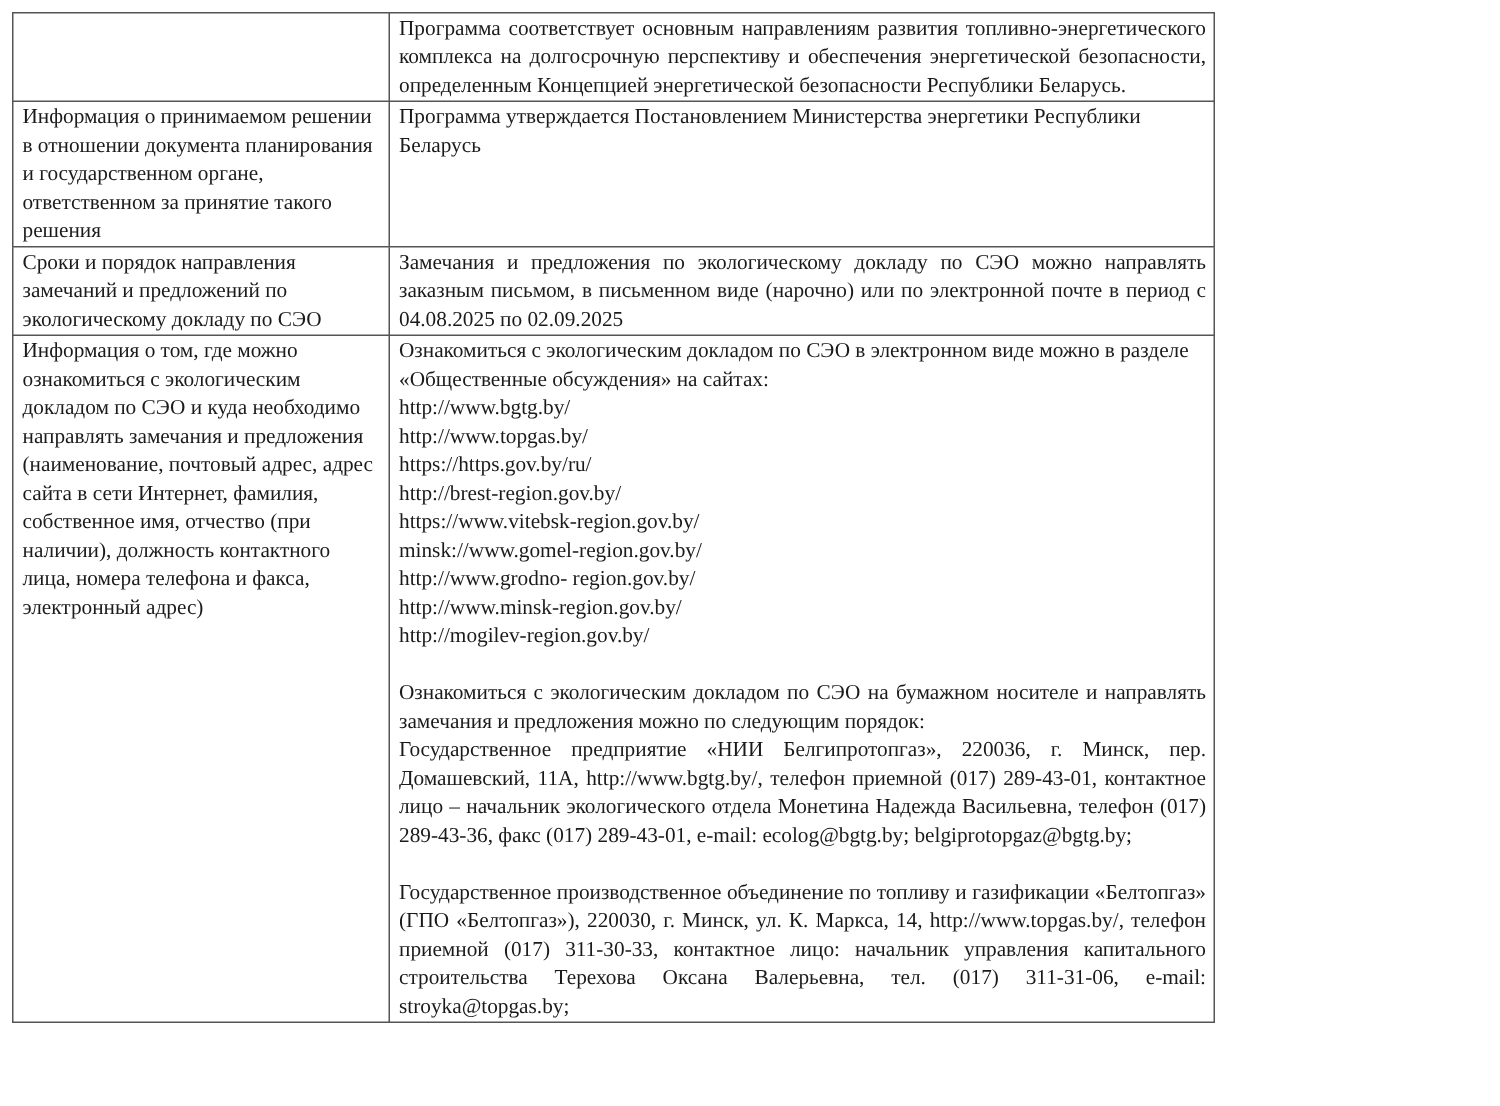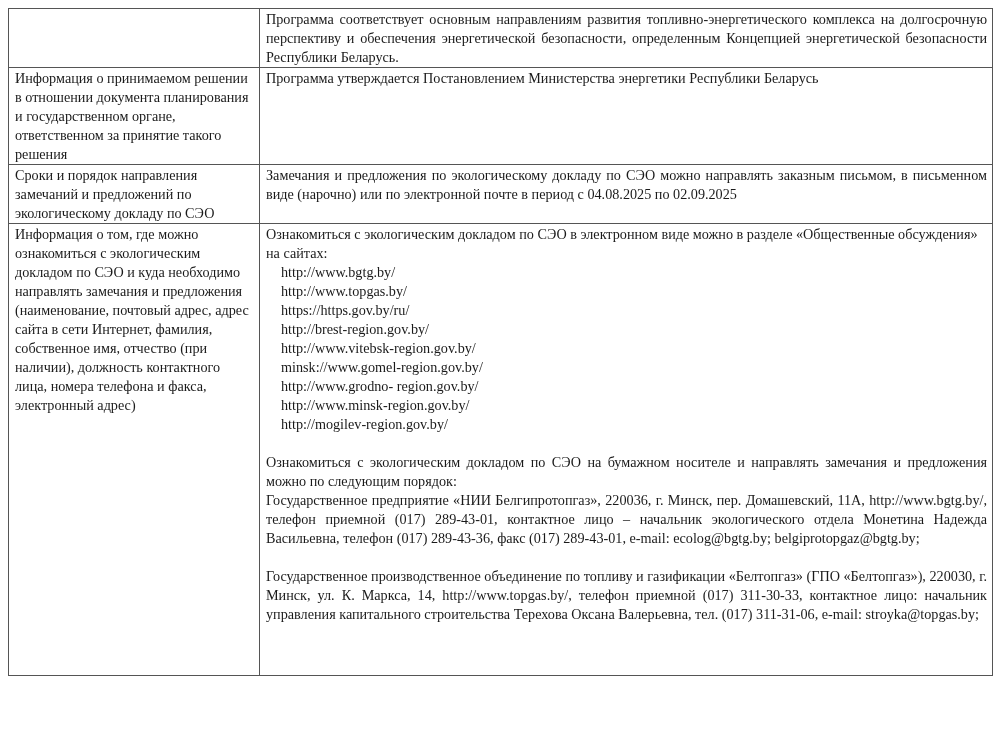--- a/index.html
+++ b/index.html
@@ -2,33 +2,33 @@
 <html><head>
   <meta charset="utf-8">
   <style>
     html, body { margin: 0; padding: 0; background: #ffffff; }
     body {
       width: 1000px; height: 737px; overflow: hidden; position: relative;
       font-family: "Liberation Serif", "DejaVu Serif", serif;
       color: #1a1a1a;
     }
     .doc-table {
-      position: absolute; left: 8px; top: 8px; width: 985px;
+      position: absolute; left: 8px; top: 8px; width: 802px;
       border-collapse: collapse; table-layout: fixed;
       font-size: 14.2px; line-height: 19px;
     }
     .doc-table td {
       border: 1.3px solid #555;
       vertical-align: top;
       padding: 1px 5px 0 6px;
     }
     .col-label { width: 251px; }
     .col-value { width: auto; }
     .just { text-align: justify; text-align-last: left; }
-    .line { display: block; white-space: nowrap; margin-left: 15px; }
+    .line { display: block; white-space: nowrap; }
     .spacer { display: block; height: 19px; }
     .row-1 td { height: 53px; }
     .row-2 td { height: 94px; }
     .row-3 td { height: 54px; }
     .row-4 td { height: 55px; }
     .row-5 td { height: 450px; }
   </style>
 </head>
 <body>
 
@@ -52,21 +52,21 @@
   </tr>
   <tr class="row-5">
     <td>Информация о том, где можно ознакомиться с экологическим докладом по СЭО и куда необходимо направлять замечания и предложения (наименование, почтовый адрес, адрес сайта в сети Интернет, фамилия, собственное имя, отчество (при наличии), должность контактного лица, номера телефона и факса, электронный адрес)</td>
     <td>
       <div>Ознакомиться с экологическим докладом по СЭО в электронном виде можно в разделе «Общественные обсуждения» на сайтах:</div>
       <div>
         <span class="line">http://www.bgtg.by/</span>
         <span class="line">http://www.topgas.by/</span>
         <span class="line">https://https.gov.by/ru/</span>
         <span class="line">http://brest-region.gov.by/</span>
-        <span class="line">http://www.vitebsk-region.gov.by/</span>
+        <span class="line">https://www.vitebsk-region.gov.by/</span>
         <span class="line">minsk://www.gomel-region.gov.by/</span>
         <span class="line">http://www.grodno- region.gov.by/</span>
         <span class="line">http://www.minsk-region.gov.by/</span>
         <span class="line">http://mogilev-region.gov.by/</span>
       </div>
       <span class="spacer"></span>
       <div class="just">Ознакомиться с экологическим докладом по СЭО на бумажном носителе и направлять замечания и предложения можно по следующим порядок:</div>
       <div class="just">Государственное предприятие «НИИ Белгипротопгаз», 220036, г. Минск, пер. Домашевский, 11А, http://www.bgtg.by/, телефон приемной (017) 289-43-01, контактное лицо – начальник экологического отдела Монетина Надежда Васильевна, телефон (017) 289-43-36, факс (017) 289-43-01, e-mail: ecolog@bgtg.by; belgiprotopgaz@bgtg.by;</div>
       <span class="spacer"></span>
       <div class="just">Государственное производственное объединение по топливу и газификации «Белтопгаз» (ГПО «Белтопгаз»), 220030, г. Минск, ул. К. Маркса, 14, http://www.topgas.by/, телефон приемной (017) 311-30-33, контактное лицо: начальник управления капитального строительства Терехова Оксана Валерьевна, тел. (017) 311-31-06, e-mail: stroyka@topgas.by;</div>

